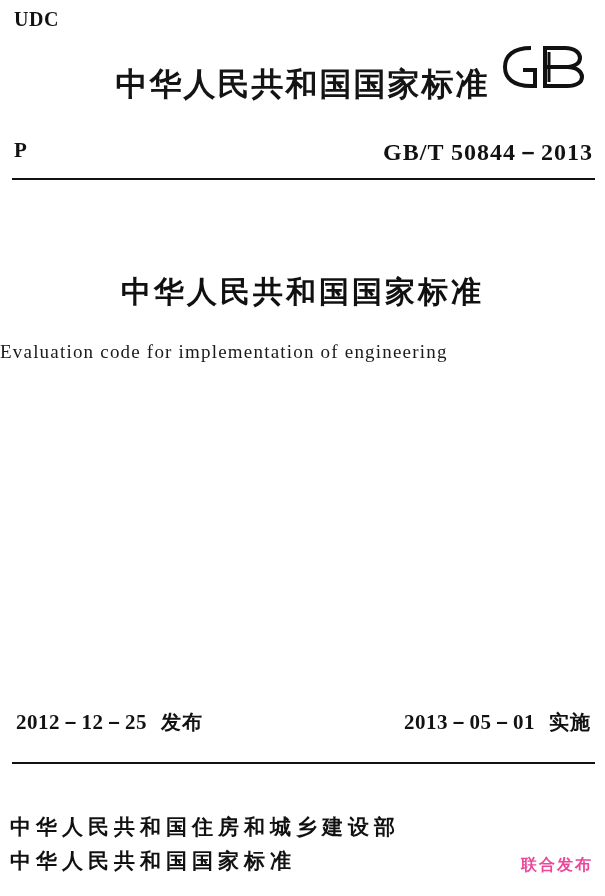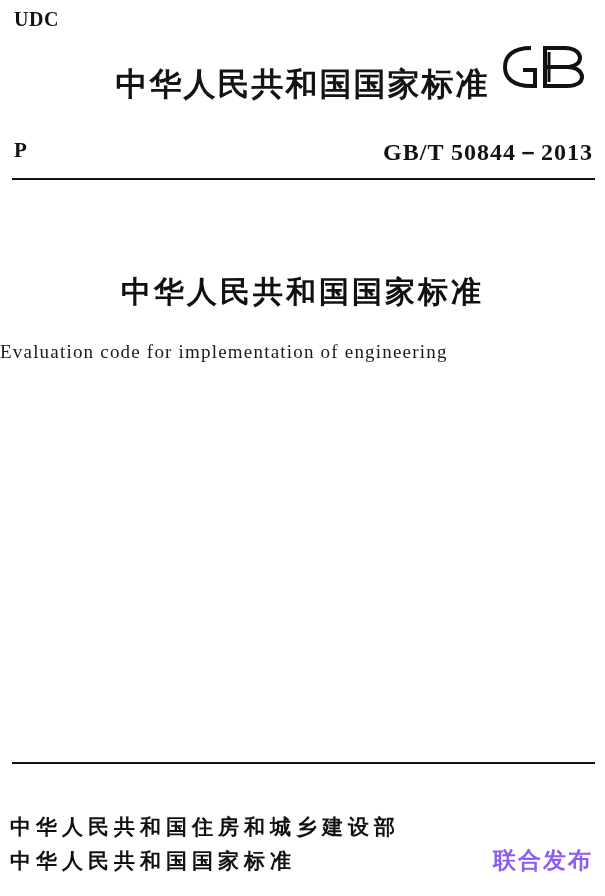--- a/index.html
+++ b/index.html
@@ -164,23 +164,23 @@
     font-weight: bold;
     font-size: 21px;
     line-height: 34px;
     letter-spacing: 5px;
     color: #111;
     white-space: nowrap;
   }
   .pub-joint {
     font-family: "DejaVu Sans", sans-serif;
     font-weight: bold;
-    font-size: 23px;
+    font-size: 16px;
     letter-spacing: 2px;
-    color: #8b5cf6;
+    color: #ec4899;
     padding-bottom: 2px;
     padding-right: 4px;
     white-space: nowrap;
   }
 </style>
 </head>
 <body>
 
 <div class="page">
 
@@ -204,20 +204,28 @@
   <div class="p-mark">P</div>
   <div class="std-number">GB/T 50844－2013</div>
 
   <div class="rule-top"></div>
 
   <div class="doc-title-cn">中华人民共和国国家标准</div>
   <div class="doc-title-en">
     <div>Evaluation code for implementation of engineering</div>
   </div>
 
+  <div class="date-row">
+    <div class="date-left">
+      <span>2012－12－25</span><span class="date-cn">发布</span>
+    </div>
+    <div class="date-right">
+      <span>2013－05－01</span><span class="date-cn">实施</span>
+    </div>
+  </div>
 
   <div class="rule-bottom"></div>
 
   <div class="publishers">
     <div class="pub-names">
       <div>中华人民共和国住房和城乡建设部</div>
       <div>中华人民共和国国家标准</div>
     </div>
     <div class="pub-joint">联合发布</div>
   </div>

